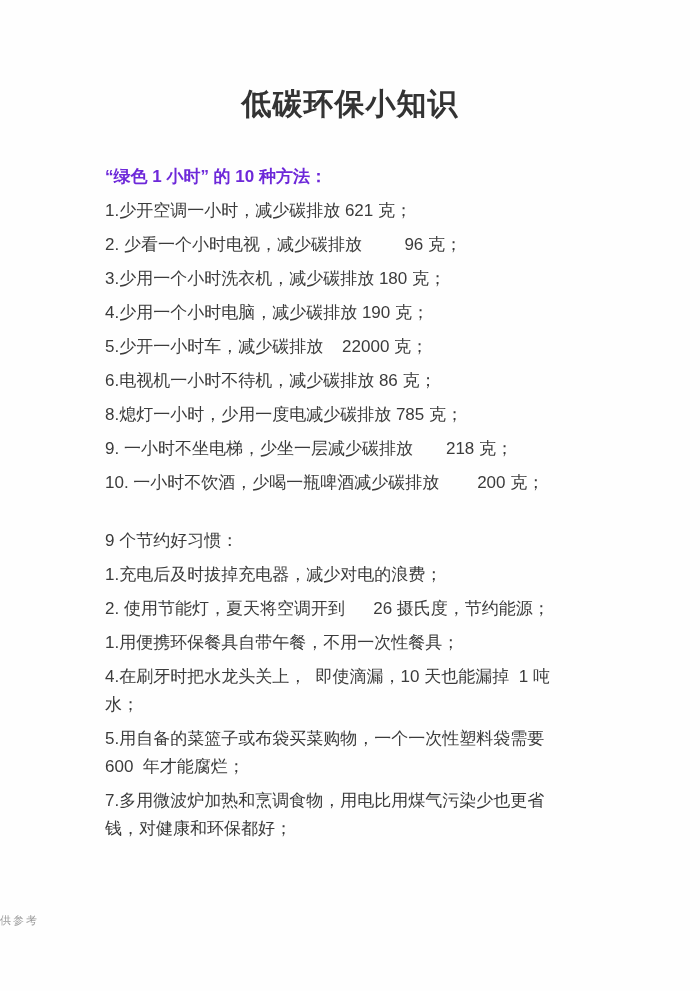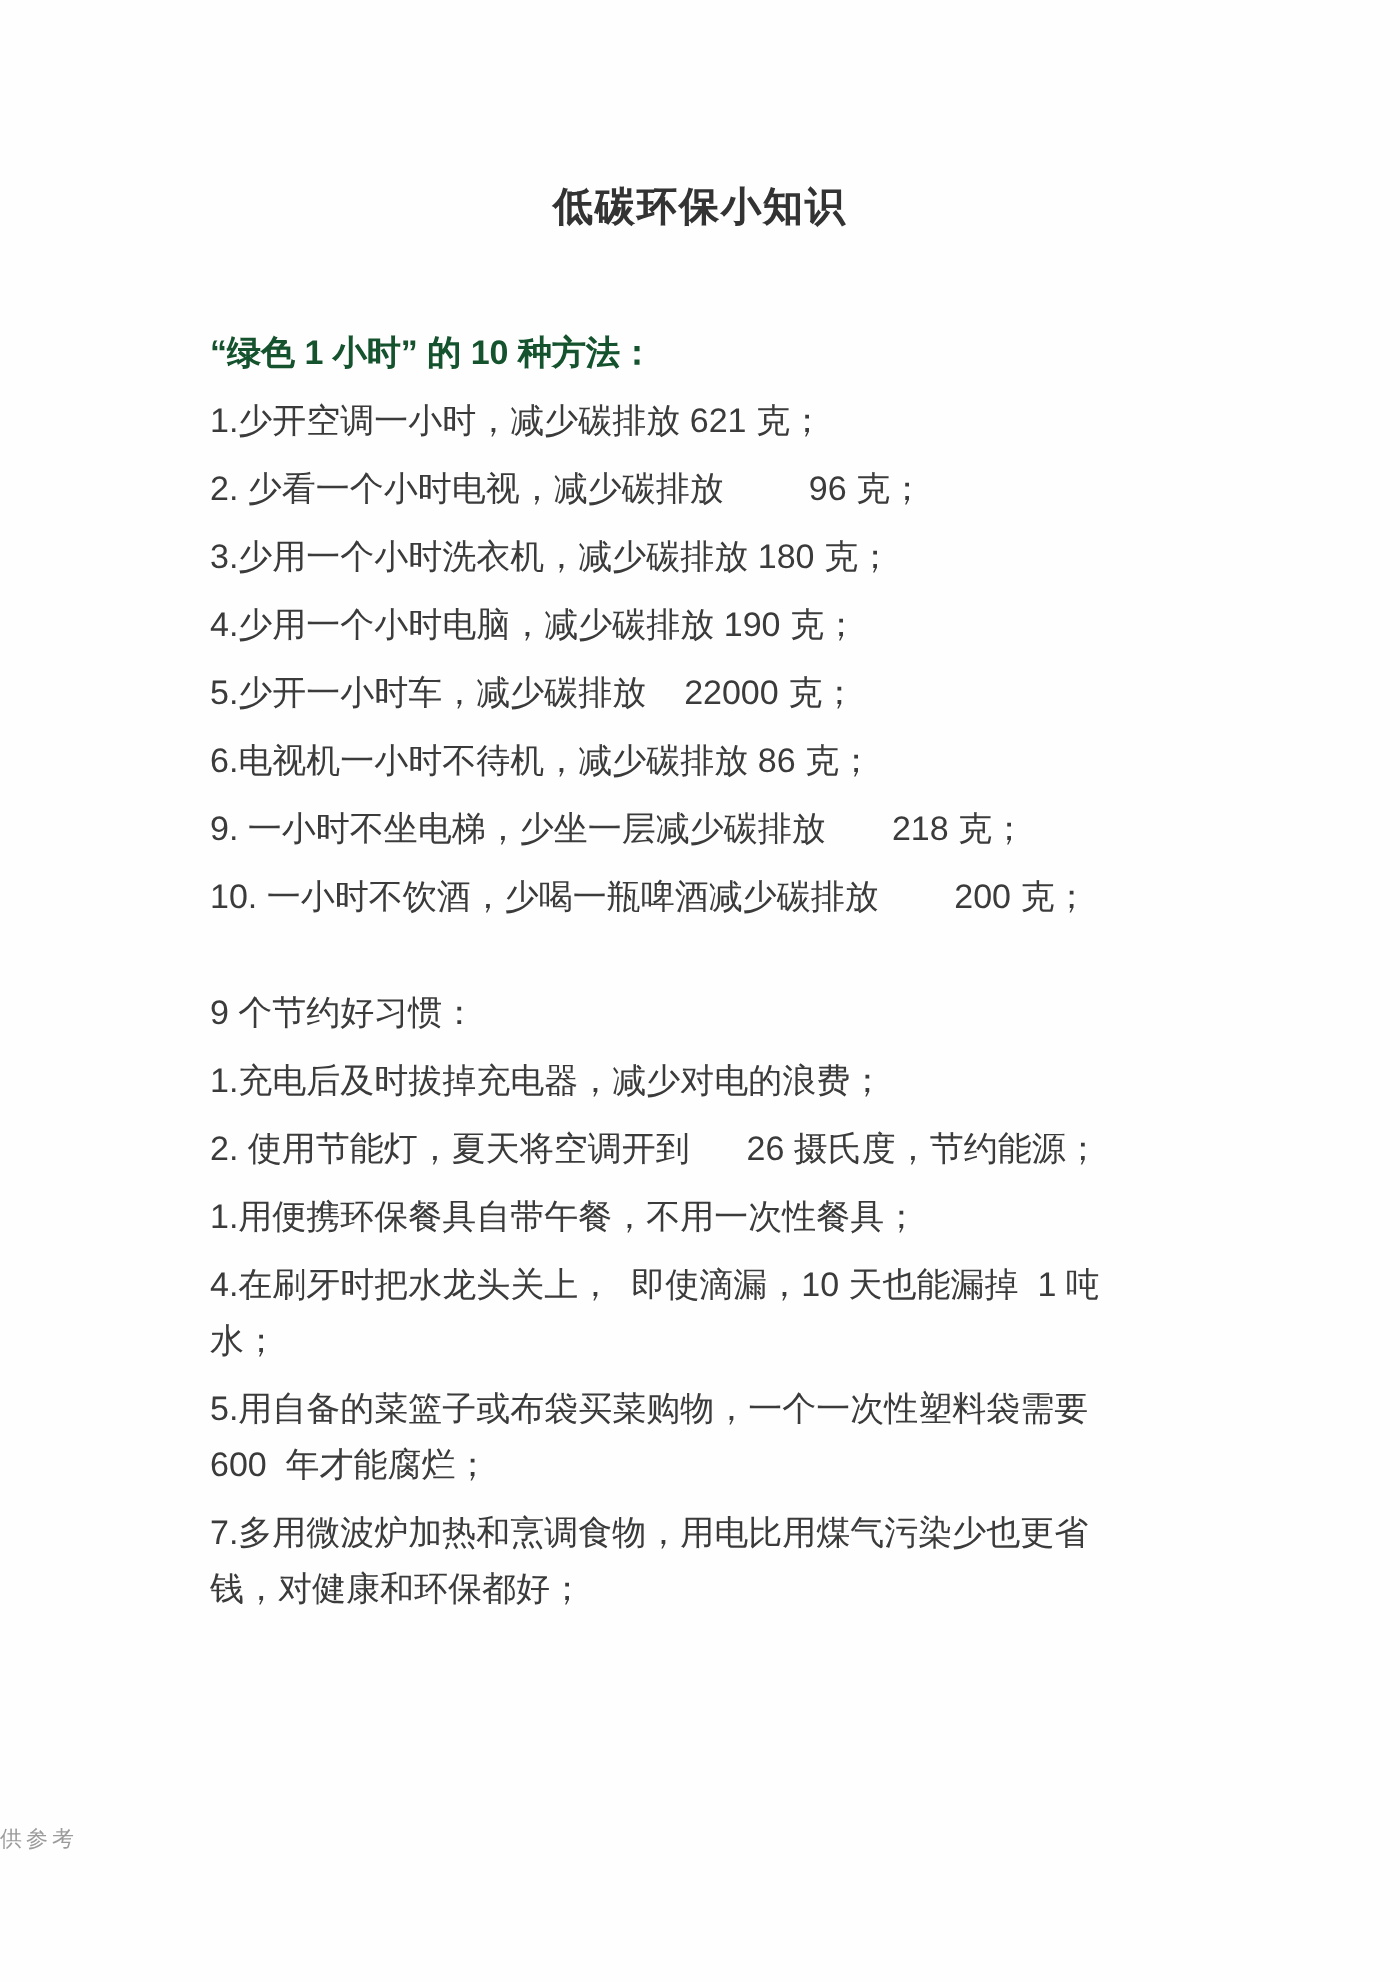--- a/index.html
+++ b/index.html
@@ -14,42 +14,42 @@
     background: #fefefe;
     overflow: hidden;
     font-family: "Liberation Sans", "DejaVu Sans", sans-serif;
     color: #3b3b3b;
   }
   .doc-title {
     margin: 86px 0 0 0;
     padding: 0;
     text-align: center;
     font-family: "Liberation Serif", "DejaVu Serif", serif;
-    font-size: 20px;
+    font-size: 30px;
     line-height: 36px;
     font-weight: 600;
     letter-spacing: 1px;
     color: #333333;
     white-space: pre-wrap;
   }
   .content {
     margin: 41px 0 0 105px;
     width: 452px;
     font-size: 17px;
     line-height: 28px;
   }
   .content p {
     margin: 0 0 6px 0;
     padding: 0;
     white-space: pre-wrap;
     word-break: break-all;
   }
   .heading-bold {
     font-weight: 700;
-    color: #14532d;
+    color: #6d28d9;
   }
   .section-2-heading {
     margin-top: 30px !important;
   }
   .footer-note {
     position: absolute;
     top: 912px;
     left: 0;
     width: 100%;
     font-size: 11px;
@@ -68,20 +68,21 @@
   <div class="content">
 
     <p class="heading-bold">“绿色 1 小时” 的 10 种方法：</p>
 
     <p>1.少开空调一小时，减少碳排放 621 克；</p>
     <p>2. 少看一个小时电视，减少碳排放         96 克；</p>
     <p>3.少用一个小时洗衣机，减少碳排放 180 克；</p>
     <p>4.少用一个小时电脑，减少碳排放 190 克；</p>
     <p>5.少开一小时车，减少碳排放    22000 克；</p>
     <p>6.电视机一小时不待机，减少碳排放 86 克；</p>
+    <p>8.熄灯一小时，少用一度电减少碳排放 785 克；</p>
     <p>9. 一小时不坐电梯，少坐一层减少碳排放       218 克；</p>
     <p>10. 一小时不饮酒，少喝一瓶啤酒减少碳排放        200 克；</p>
 
     <p class="section-2-heading">9 个节约好习惯：</p>
 
     <p>1.充电后及时拔掉充电器，减少对电的浪费；</p>
     <p>2. 使用节能灯，夏天将空调开到      26 摄氏度，节约能源；</p>
     <p>1.用便携环保餐具自带午餐，不用一次性餐具；</p>
     <p>4.在刷牙时把水龙头关上，  即使滴漏，10 天也能漏掉  1 吨水；</p>
     <p>5.用自备的菜篮子或布袋买菜购物，一个一次性塑料袋需要 600  年才能腐烂；</p>

